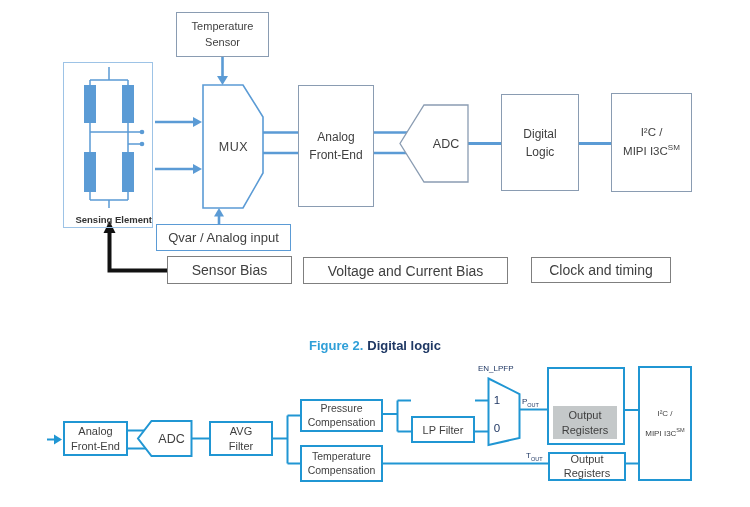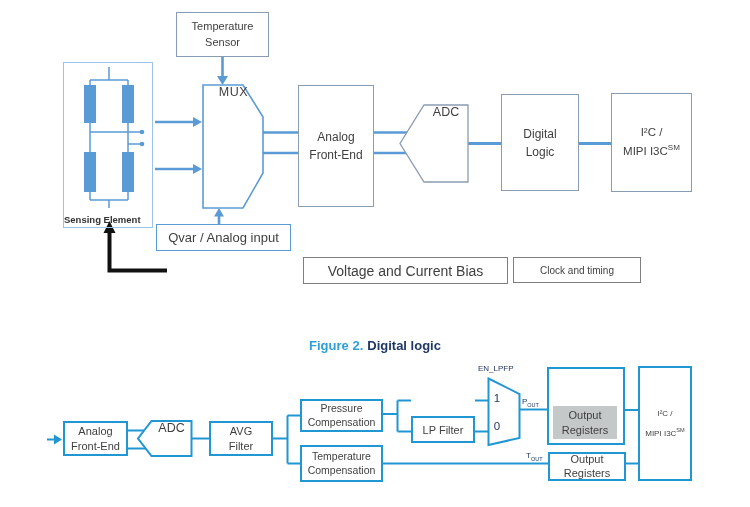--- a/index.html
+++ b/index.html
@@ -20,33 +20,33 @@
   .shape-slate{fill:#ffffff;stroke:var(--slate);stroke-width:1.3;}
   .ln-bot{stroke:var(--bottom-blue);stroke-width:2;fill:none;}
   .fill-bot{fill:var(--bottom-blue);stroke:none;}
   .shape-bot{fill:#ffffff;stroke:var(--bottom-blue);stroke-width:2;}
   .ln-blk{stroke:var(--arrow-black);stroke-width:4;fill:none;}
   .fill-blk{fill:var(--arrow-black);stroke:none;}
 
   .box{position:absolute;z-index:1;background:#fff;display:flex;align-items:center;justify-content:center;
        text-align:center;box-sizing:border-box;}
   .lbl{white-space:pre-line;}
-  .txt{position:absolute;z-index:2;display:flex;align-items:flex-start;justify-content:center;text-align:center;}
+  .txt{position:absolute;z-index:2;display:flex;align-items:center;justify-content:center;text-align:center;}
 
   .b-ts{left:176px;top:12px;width:93px;height:45px;border:1px solid var(--slate);font-size:11px;line-height:1.4;}
   .b-sens{left:63px;top:62px;width:90px;height:166px;border:1.4px solid var(--light-blue);background:transparent;}
-  .sens-lbl{position:absolute;left:0;right:0;bottom:2px;text-align:left;font-size:9.5px;font-weight:bold;color:#333;}
+  .sens-lbl{position:absolute;left:0;right:0;bottom:2px;text-align:right;font-size:9.5px;font-weight:bold;color:#333;}
   .b-qvar{left:156px;top:224px;width:135px;height:27px;border:1.6px solid var(--top-blue);font-size:13px;}
   .b-afe{left:298px;top:85px;width:76px;height:122px;border:1px solid var(--slate);font-size:12px;line-height:1.5;}
   .b-dig{left:501px;top:94px;width:78px;height:97px;border:1px solid var(--slate);font-size:12px;line-height:1.5;}
   .b-i2c{left:611px;top:93px;width:81px;height:99px;border:1px solid var(--slate);font-size:11.5px;flex-direction:column;}
   .b-i2c .row{line-height:1.55;}
   .b-sb{left:167px;top:256px;width:125px;height:28px;border:1.4px solid var(--gray-border);font-size:14px;}
   .b-vb{left:303px;top:257px;width:205px;height:27px;border:1.4px solid var(--gray-border);font-size:14px;}
-  .b-ck{left:513px;top:257px;width:128px;height:26px;border:1.4px solid var(--gray-border);font-size:10px;}
+  .b-ck{left:531px;top:257px;width:140px;height:26px;border:1.4px solid var(--gray-border);font-size:14px;}
   .t-mux{left:203px;top:85px;width:61px;height:123px;font-size:12.5px;letter-spacing:.5px;}
   .t-adc{left:424px;top:105px;width:44px;height:77px;font-size:12.5px;}
 
   .caption{position:absolute;left:0;right:0;top:338px;text-align:center;z-index:1;
            font-size:13px;font-weight:bold;}
   .caption .pfx{color:var(--caption-prefix);margin-right:4px;}
   .caption .ttl{color:var(--caption-title);}
 
   .c-afe{left:63px;top:421px;width:65px;height:35px;border:2px solid var(--bottom-blue);font-size:11px;line-height:1.3;}
   .t-adc2{left:151px;top:421px;width:41px;height:35px;font-size:12.5px;}
@@ -193,20 +193,23 @@
     <div class="row">I²C /</div>
     <div class="row">
       <span>MIPI I3C</span><sup>SM</sup>
     </div>
   </div>
 
   <div class="box b-qvar">
     <span class="lbl">Qvar / Analog input</span>
   </div>
 
+  <div class="box b-sb">
+    <span class="lbl">Sensor Bias</span>
+  </div>
 
   <div class="box b-vb">
     <span class="lbl">Voltage and Current Bias</span>
   </div>
 
   <div class="box b-ck">
     <span class="lbl">Clock and timing</span>
   </div>
 
   <div class="caption">

